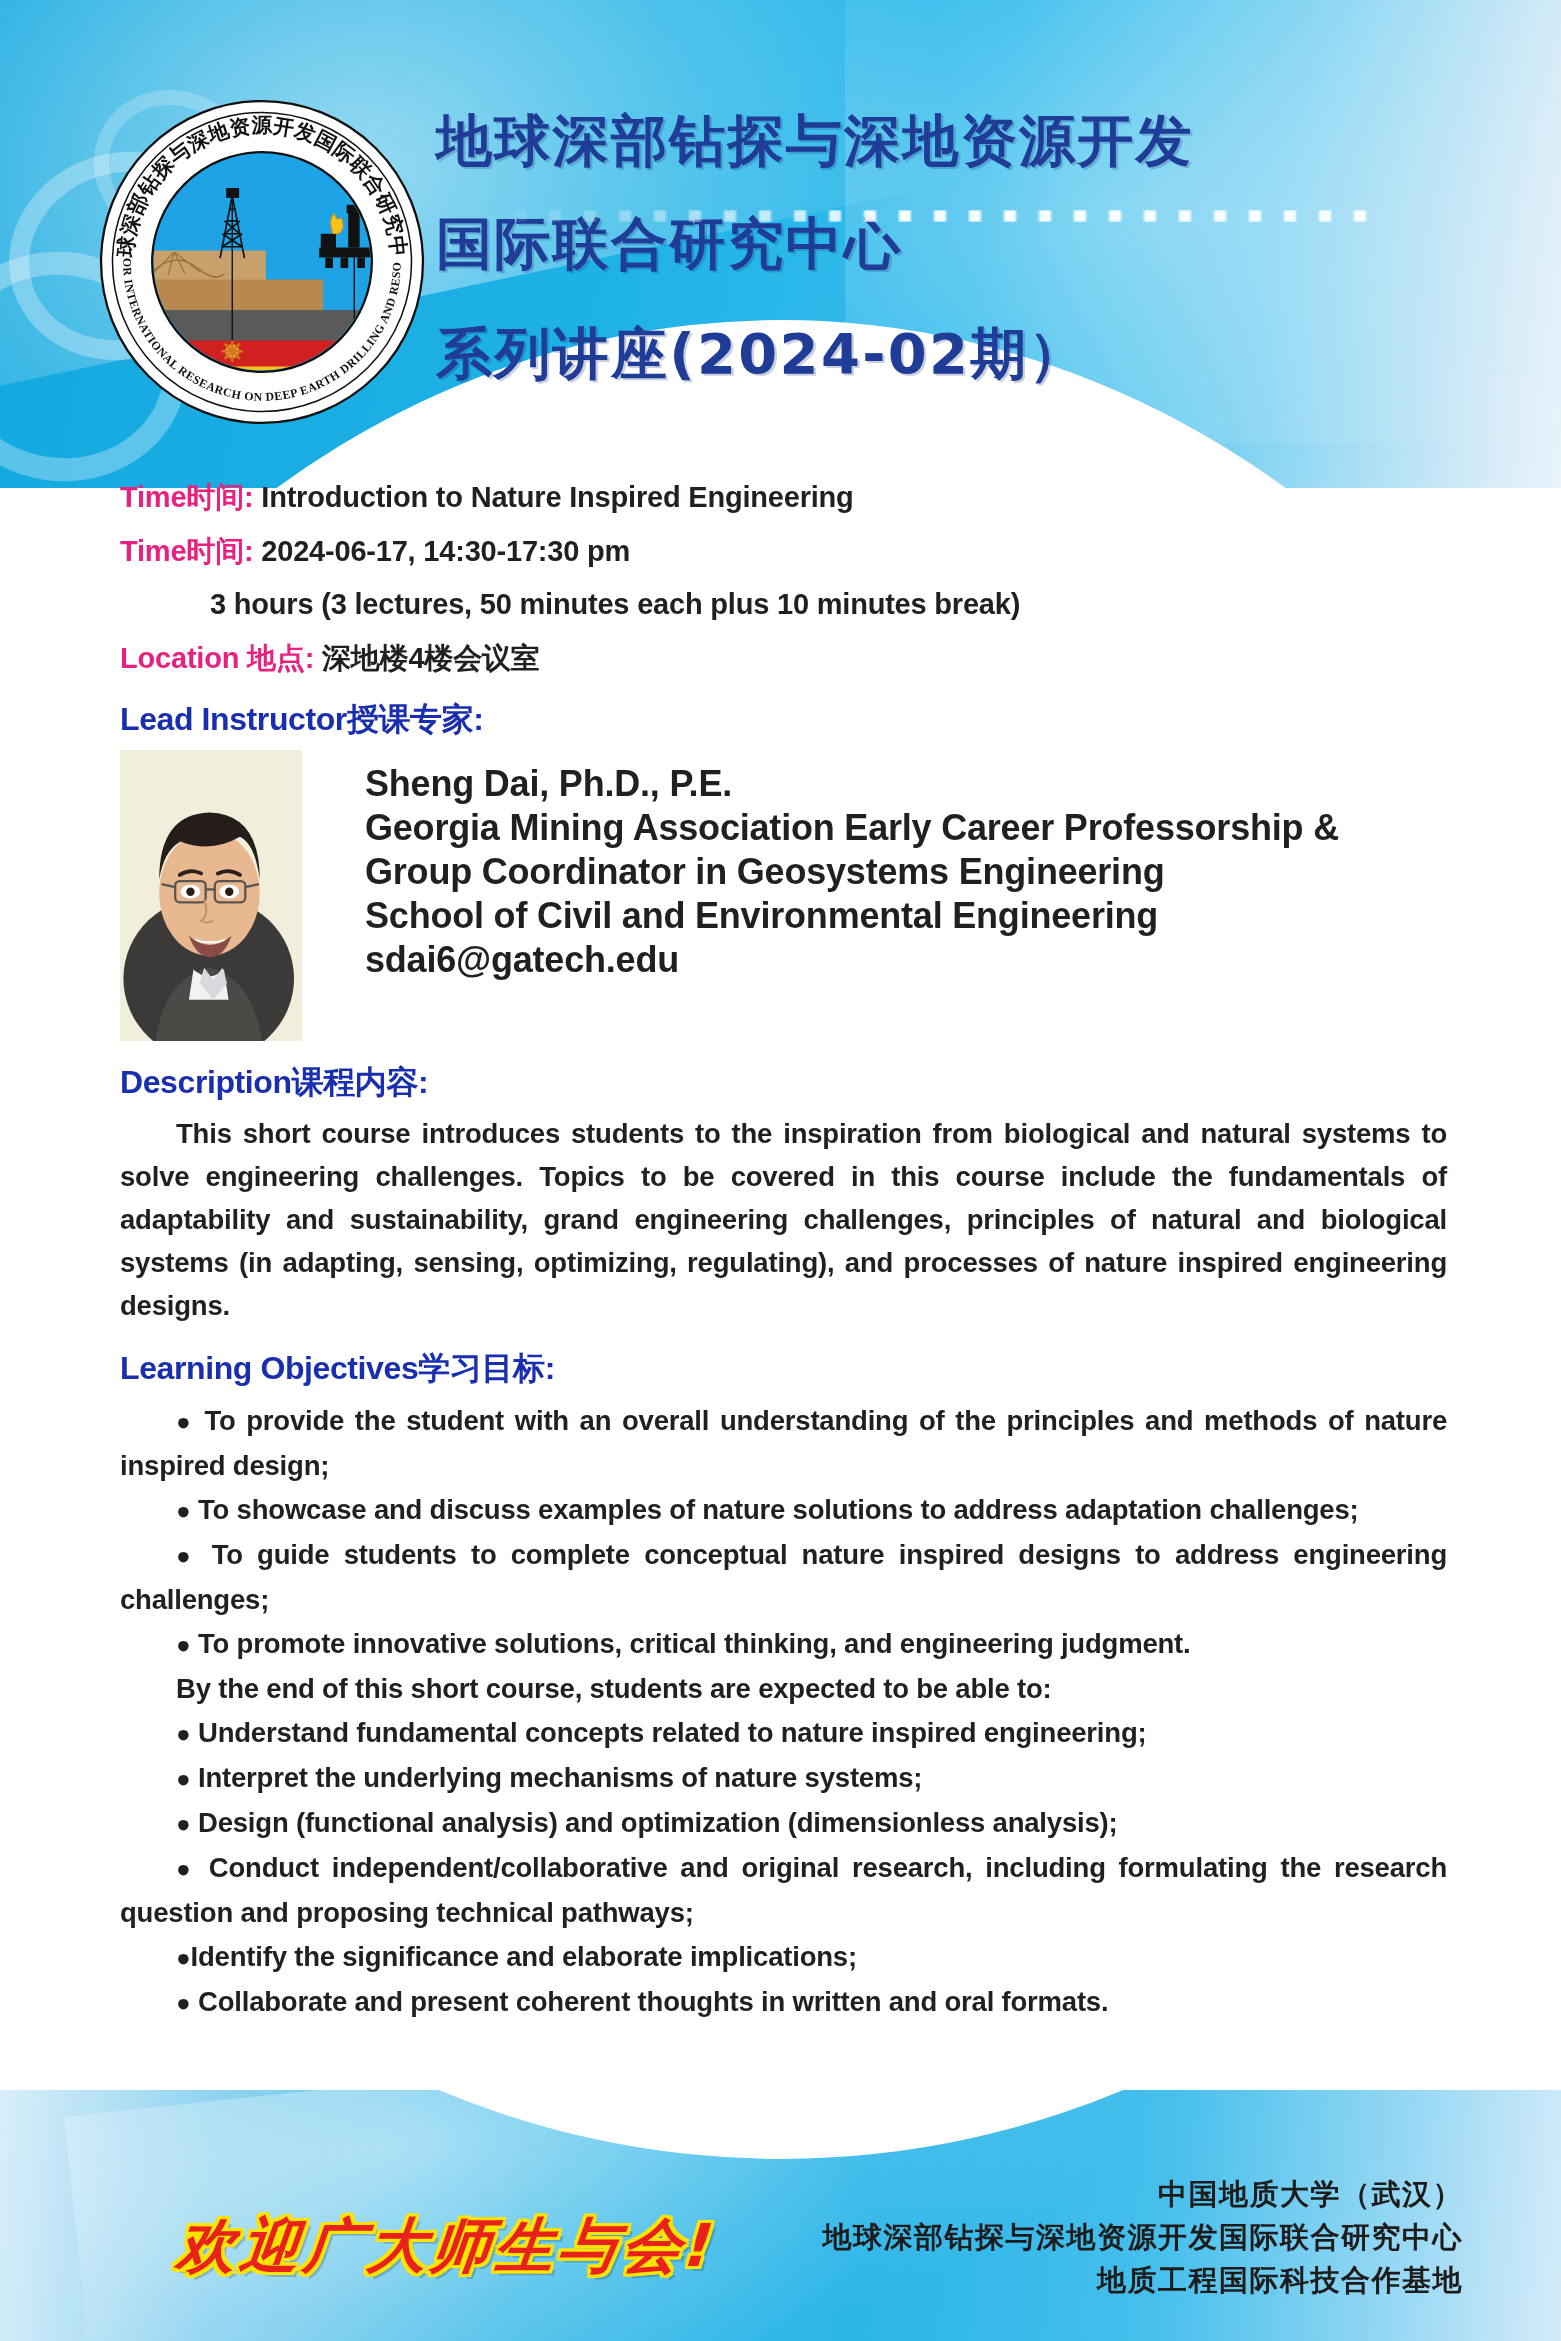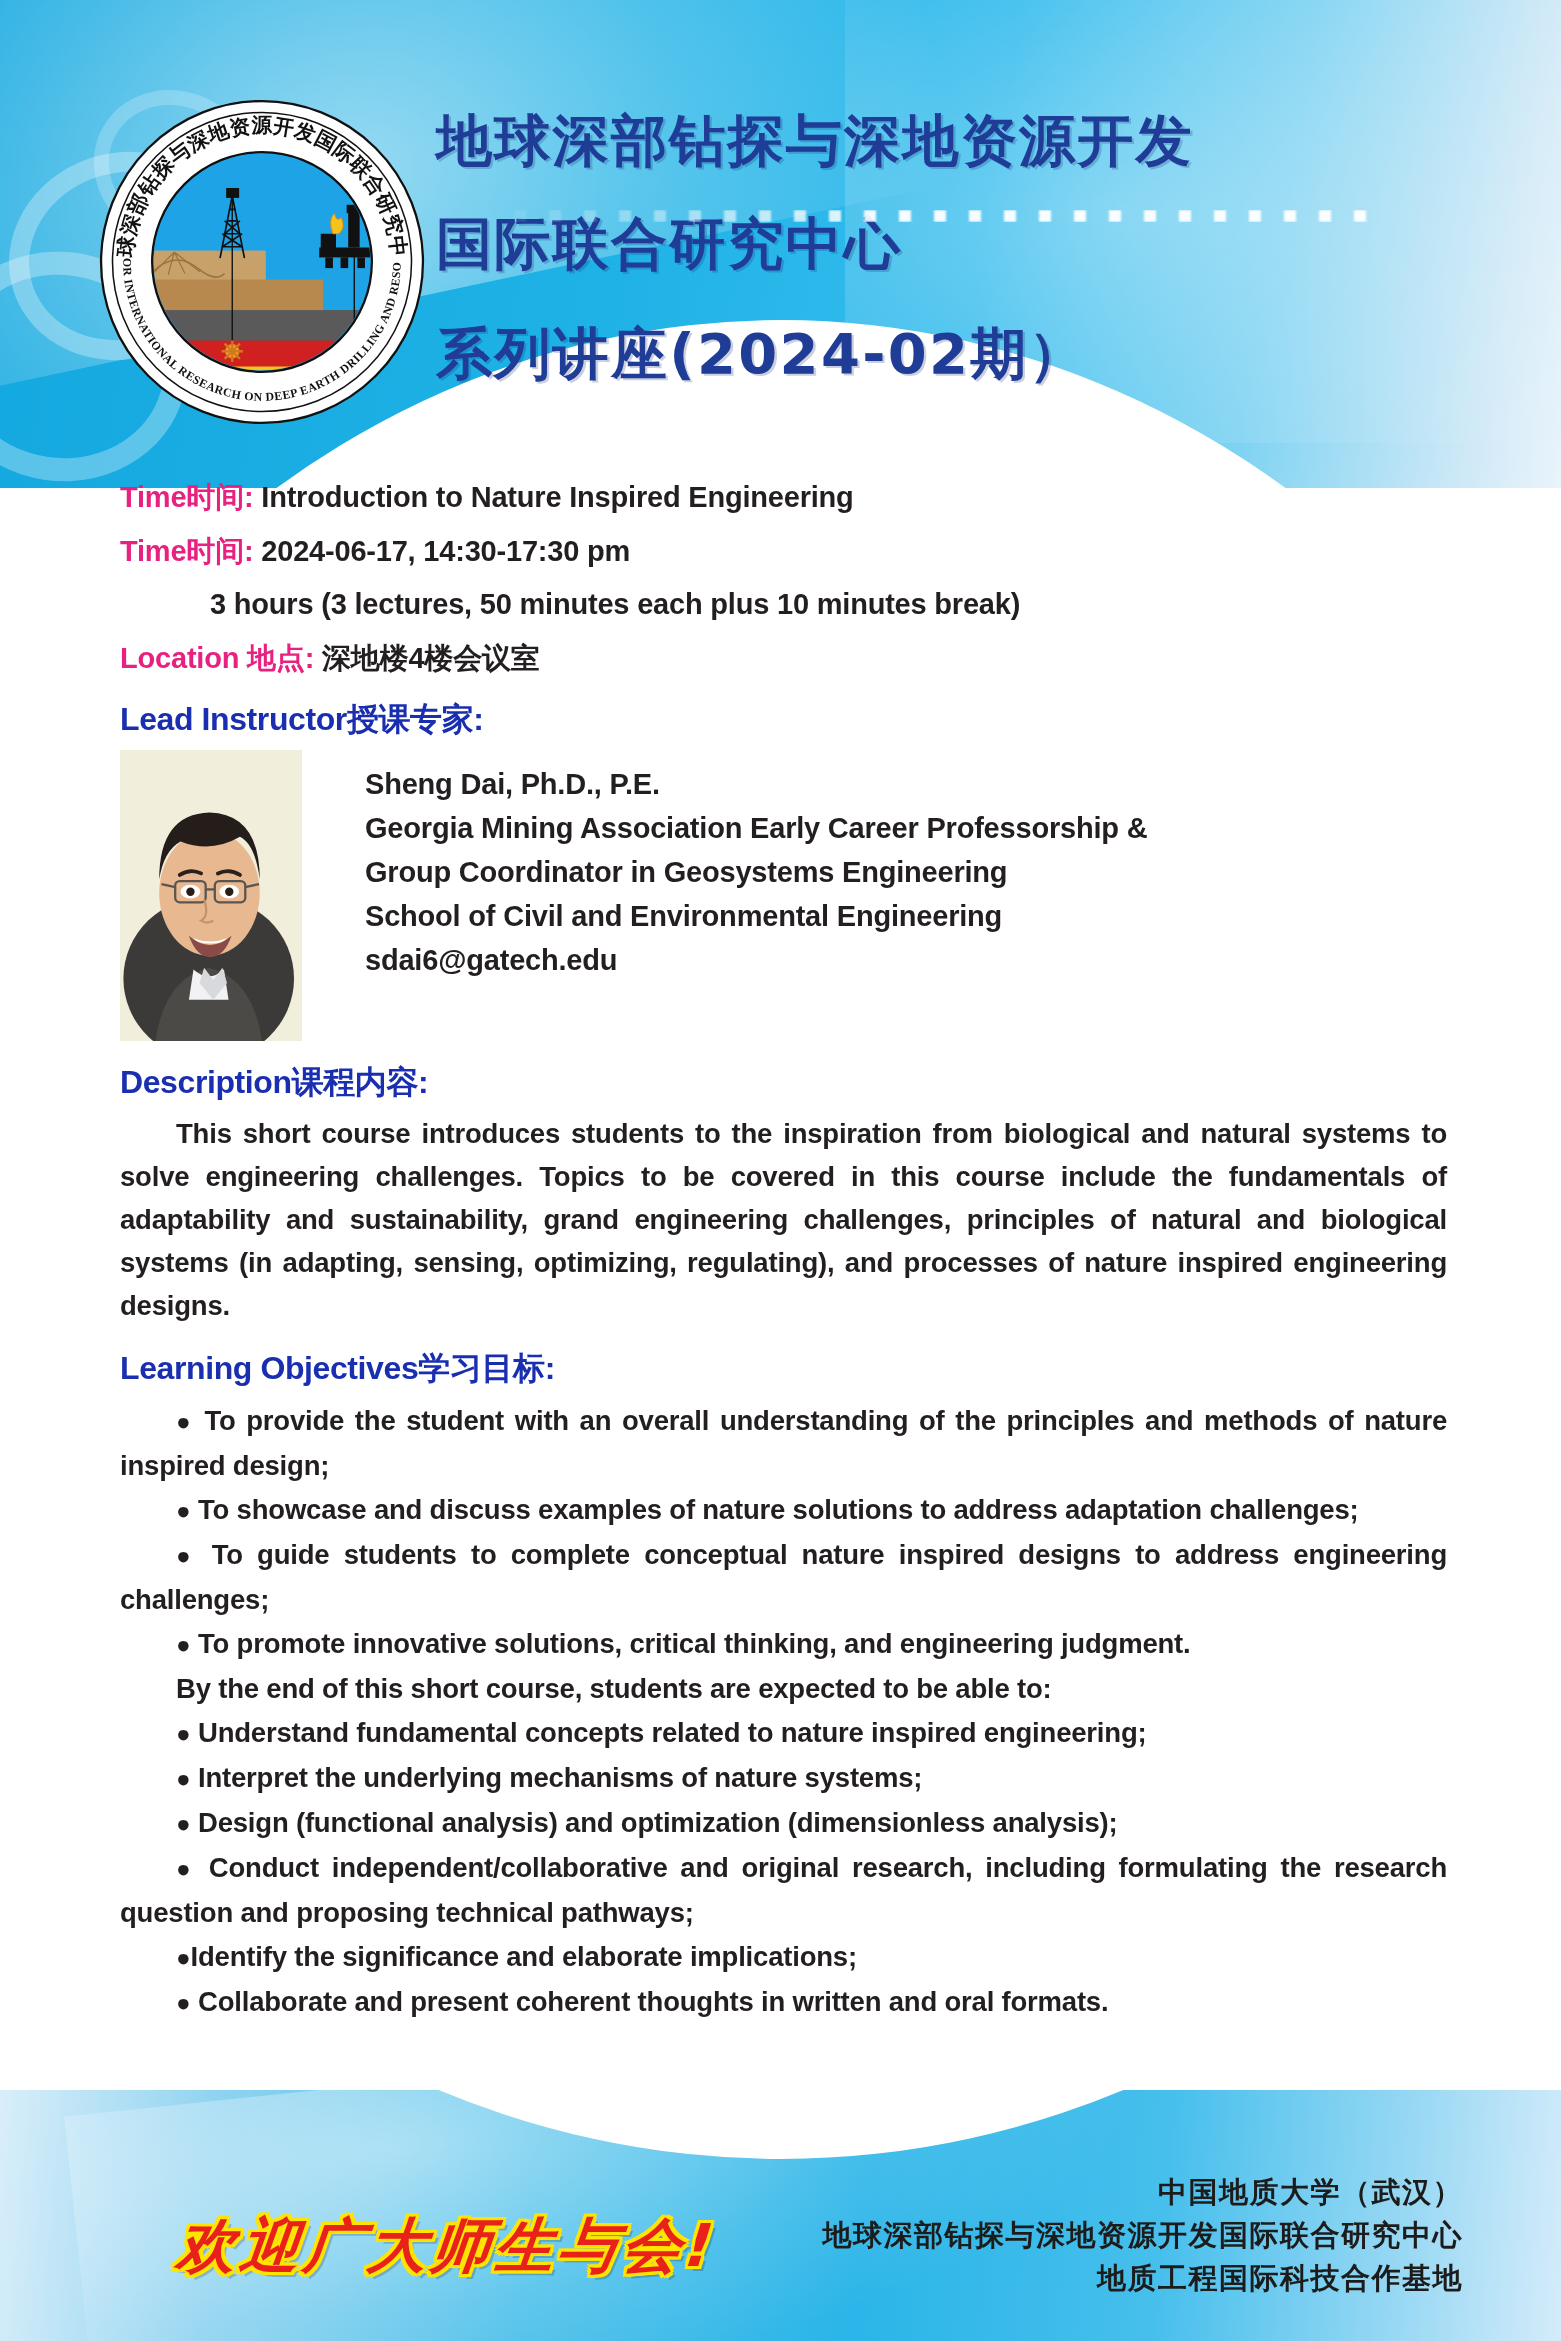--- a/index.html
+++ b/index.html
@@ -167,21 +167,21 @@
     position: relative;
     overflow: hidden;
     background: #f0ecd8;
   }
   .portrait svg { display:block; width: 182px; height: 291px; }
   .instructor-text {
     margin-left: 63px;
     padding-top: 12.2px;
   }
   .ins-line {
-    font-size: 29px;
+    font-size: 36px;
     line-height: 44px;
     font-weight: 700;
     color: #231f20;
     white-space: nowrap;
     letter-spacing: -0.2px;
   }
 
   
   .para {
     font-size: 27.5px;
@@ -268,21 +268,21 @@
       3.1px -3.1px 0 #ffe400, -3.1px 3.1px 0 #ffe400,
       5.3px 5.3px 0 rgba(0,0,0,.18);
     white-space: nowrap;
   }
   .ftr-org {
     position: absolute;
     right: 99px; bottom: 40px;
     text-align: right;
   }
   .ftr-org-line {
-    font-family: Liberation Mono, monospace;
+    font-family: Liberation Sans, sans-serif;
     font-size: 29px;
     line-height: 43px;
     font-weight: 700;
     color: #1c1c1c;
     letter-spacing: 1.5px;
     white-space: nowrap;
   }
 </style>
 </head>
 <body>

